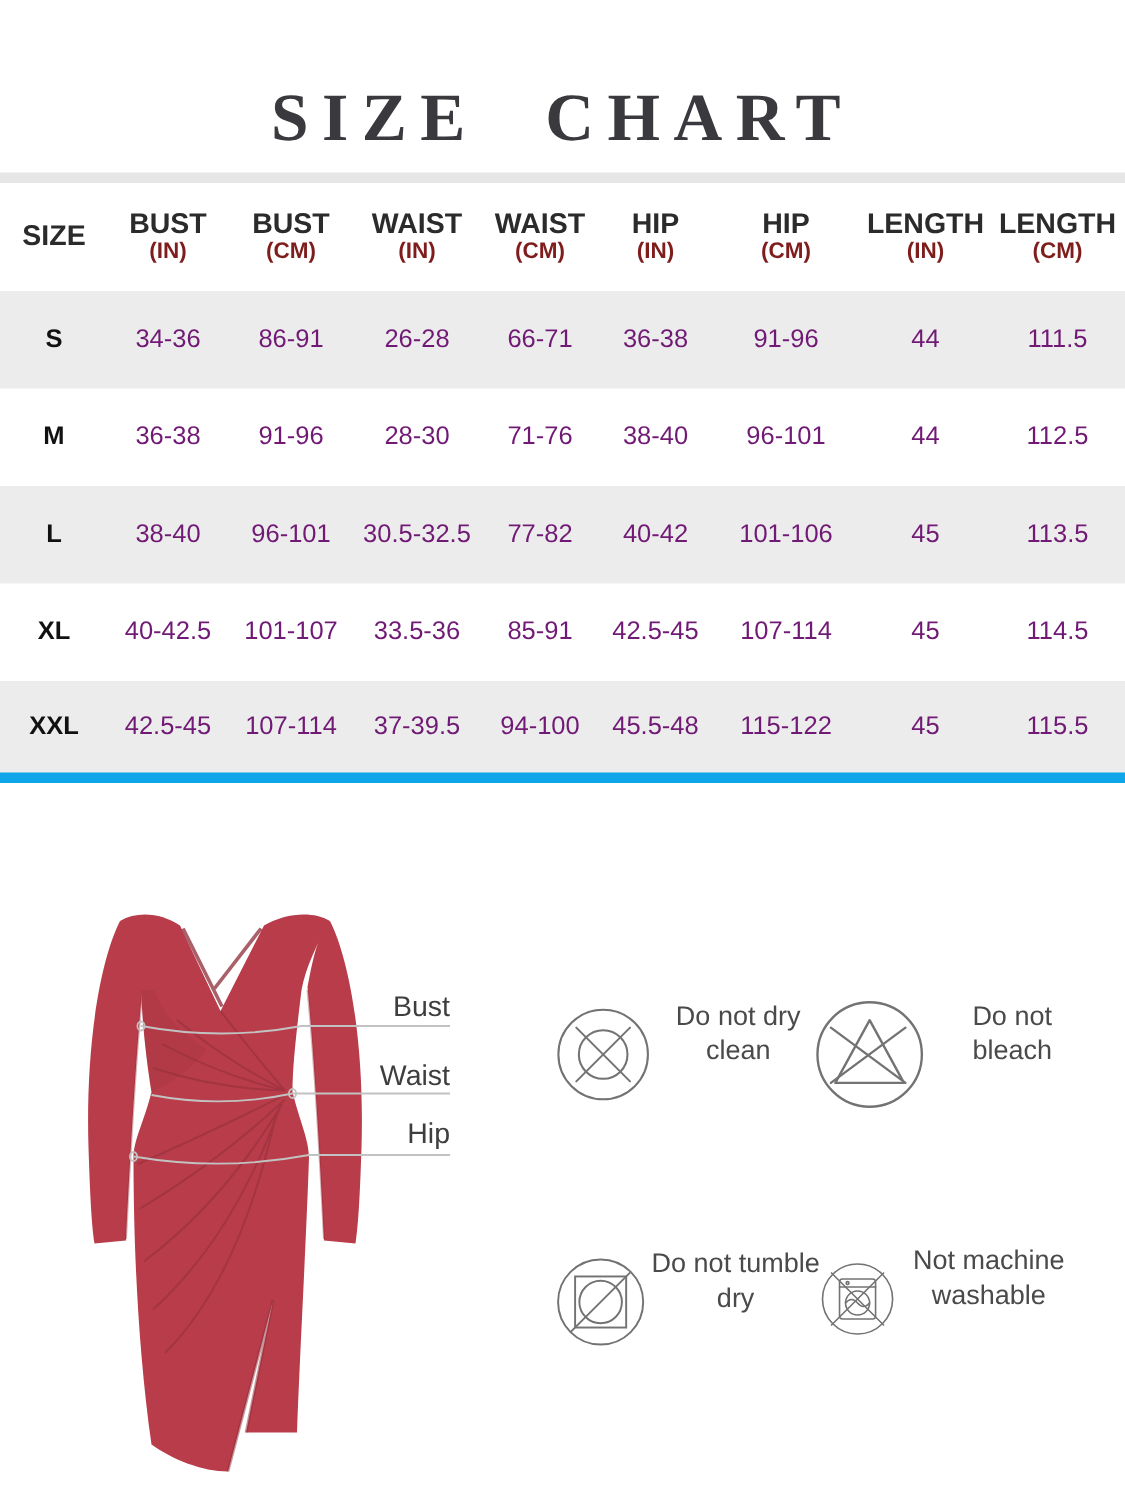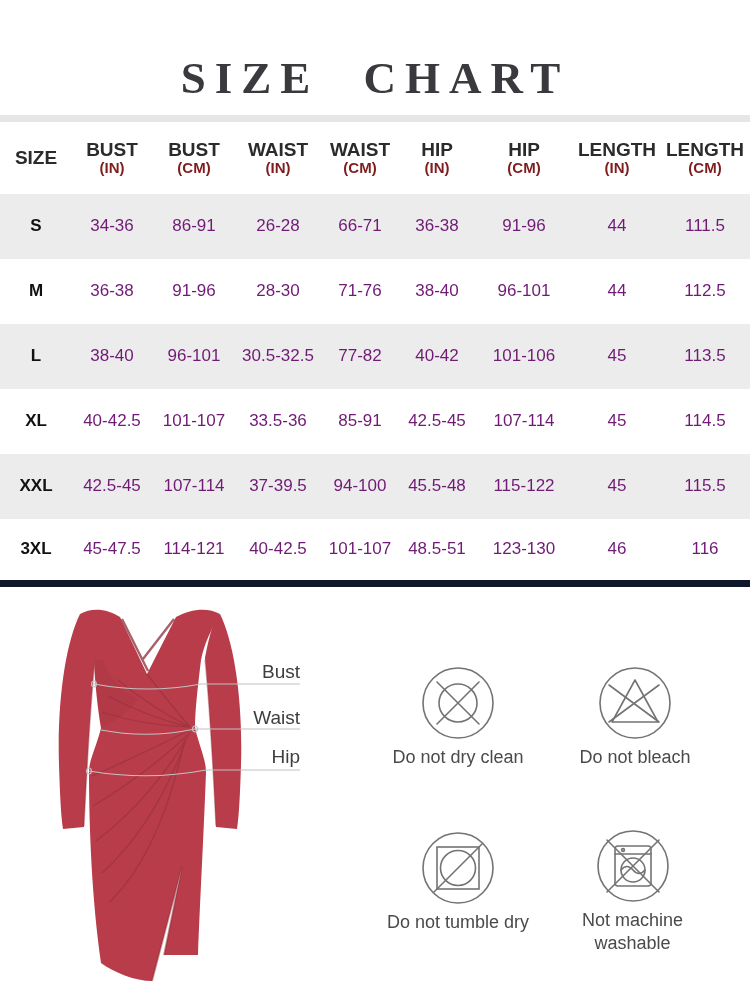--- a/index.html
+++ b/index.html
@@ -6,21 +6,21 @@
   .page{position:relative;width:750px;height:1000px;background:#ffffff;overflow:hidden;
         font-family:"Liberation Sans",sans-serif;}
 
   
   .title{position:absolute;top:52px;left:0;width:750px;text-align:center;
          font-family:"Liberation Serif",serif;font-weight:bold;font-size:45px;
          letter-spacing:9px;word-spacing:24px;color:#3a3a3e;}
 
   
   .size-table{position:absolute;top:115px;left:0;width:750px;border-collapse:collapse;
-              border-top:7px solid #e6e6e6;border-bottom:7px solid #0f172a;table-layout:fixed;}
+              border-top:7px solid #e6e6e6;border-bottom:7px solid #0ea5e9;table-layout:fixed;}
   .size-table th,.size-table td{text-align:center;vertical-align:middle;padding:0;}
   .size-table thead tr{height:75px;background:#ffffff;}
   .size-table tbody tr{height:65px;}
   .size-table tbody tr:nth-child(odd){background:#ececec;}
   .h-label{font-size:19px;font-weight:bold;color:#2b2b2b;line-height:1.12;}
   .h-sub{font-size:15px;font-weight:bold;color:#7f1d1d;line-height:1.12;}
   .size-table td{font-size:17px;color:#701a75;}
   .size-table td.size-cell{font-weight:bold;color:#111111;}
   .size-table th:nth-child(1),.size-table td:nth-child(1){width:72px;}
   .size-table th:nth-child(2),.size-table td:nth-child(2){width:80px;}
@@ -33,21 +33,21 @@
   .size-table th:nth-child(9),.size-table td:nth-child(9){width:90px;}
 
   
   .dress-svg{position:absolute;left:40px;top:600px;}
   .measure-label{position:absolute;font-size:19px;color:#3e3e3e;}
   .label-bust{top:661px;right:450px;}
   .label-waist{top:707px;right:450px;}
   .label-hip{top:746px;right:450px;}
 
   
-  .care-item{position:absolute;display:flex;flex-direction:column;align-items:center;}
+  .care-item{position:absolute;display:flex;flex-direction:row;align-items:flex-start;}
   .care-1{left:368px;top:663px;width:180px;}
   .care-2{left:540px;top:663px;width:190px;}
   .care-3{left:368px;top:828px;width:180px;}
   .care-4{left:545px;top:826px;width:175px;}
   .care-label{margin-top:3px;font-size:18px;color:#4a4a4a;text-align:center;line-height:1.25;}
   .care-4 .care-label{max-width:125px;}
   .care-ico{stroke:#737373;stroke-width:1.6;fill:none;stroke-linecap:round;}
 </style>
 </head>
 <body>
@@ -146,31 +146,20 @@
           <td class="size-cell">XXL</td>
           <td>42.5-45</td>
           <td>107-114</td>
           <td>37-39.5</td>
           <td>94-100</td>
           <td>45.5-48</td>
           <td>115-122</td>
           <td>45</td>
           <td>115.5</td>
         </tr>
-        <tr>
-          <td class="size-cell">3XL</td>
-          <td>45-47.5</td>
-          <td>114-121</td>
-          <td>40-42.5</td>
-          <td>101-107</td>
-          <td>48.5-51</td>
-          <td>123-130</td>
-          <td>46</td>
-          <td>116</td>
-        </tr>
       </tbody>
   </table>
 
   <svg class="dress-svg" width="270" height="400" viewBox="0 0 270 400">
 
     <g>
       <path fill="#b83c49" d="M40,14 C26,42 17,100 19,165 C20,196 21,216 23,229 L44,227
                                C46,186 50,110 55,58 C50,30 45,18 40,14 Z"></path>
       <path fill="#b83c49" d="M180,14 C194,42 203,100 201,165 C200,196 199,216 197,229 L176,227
                                C174,186 170,110 165,58 C170,30 175,18 180,14 Z"></path>

